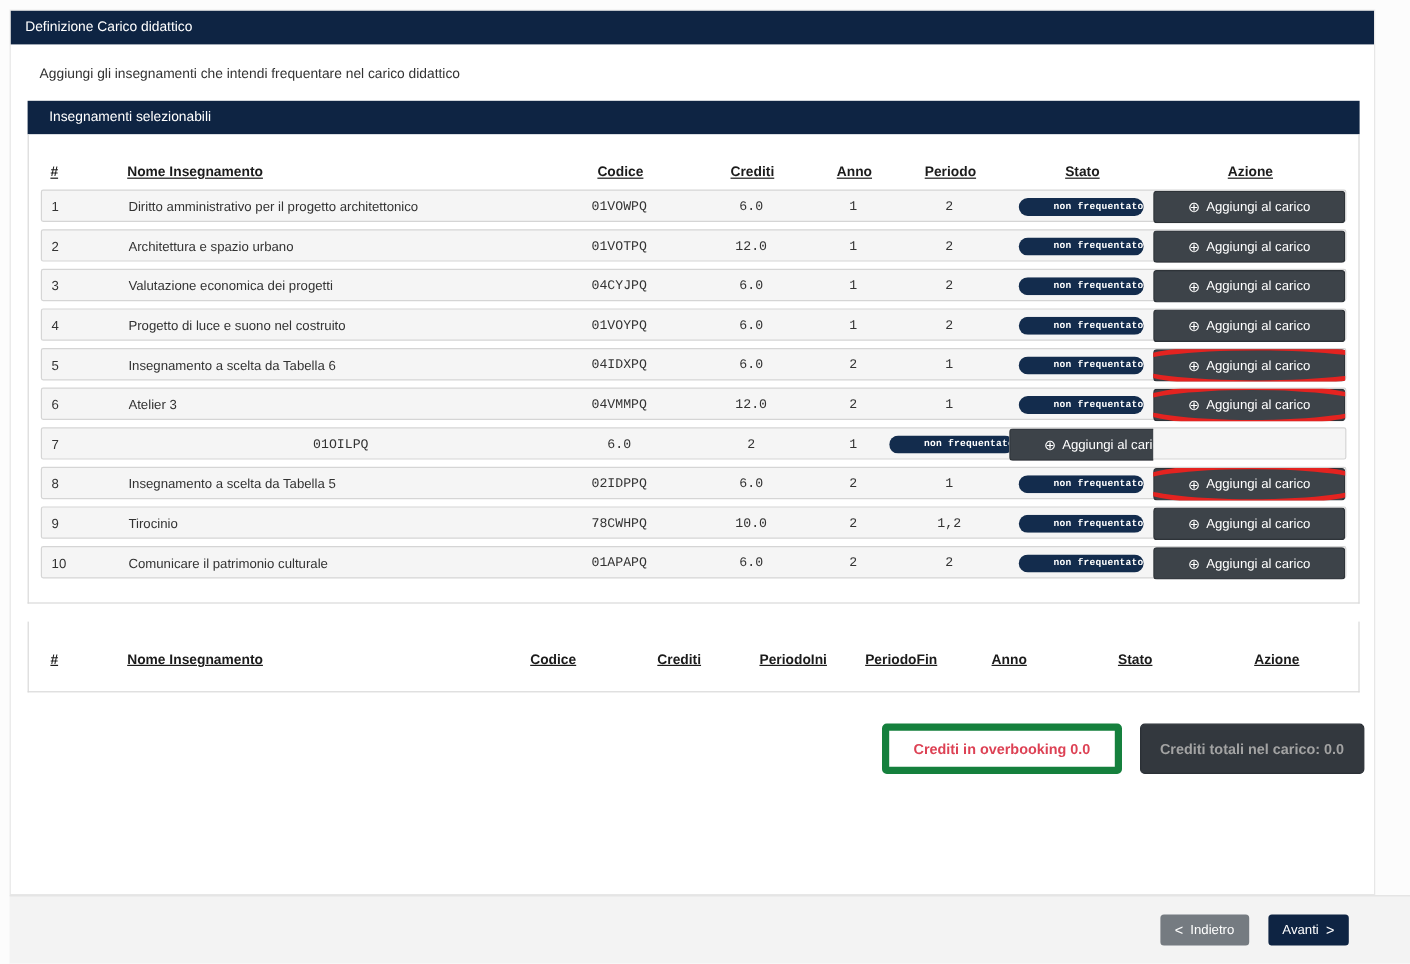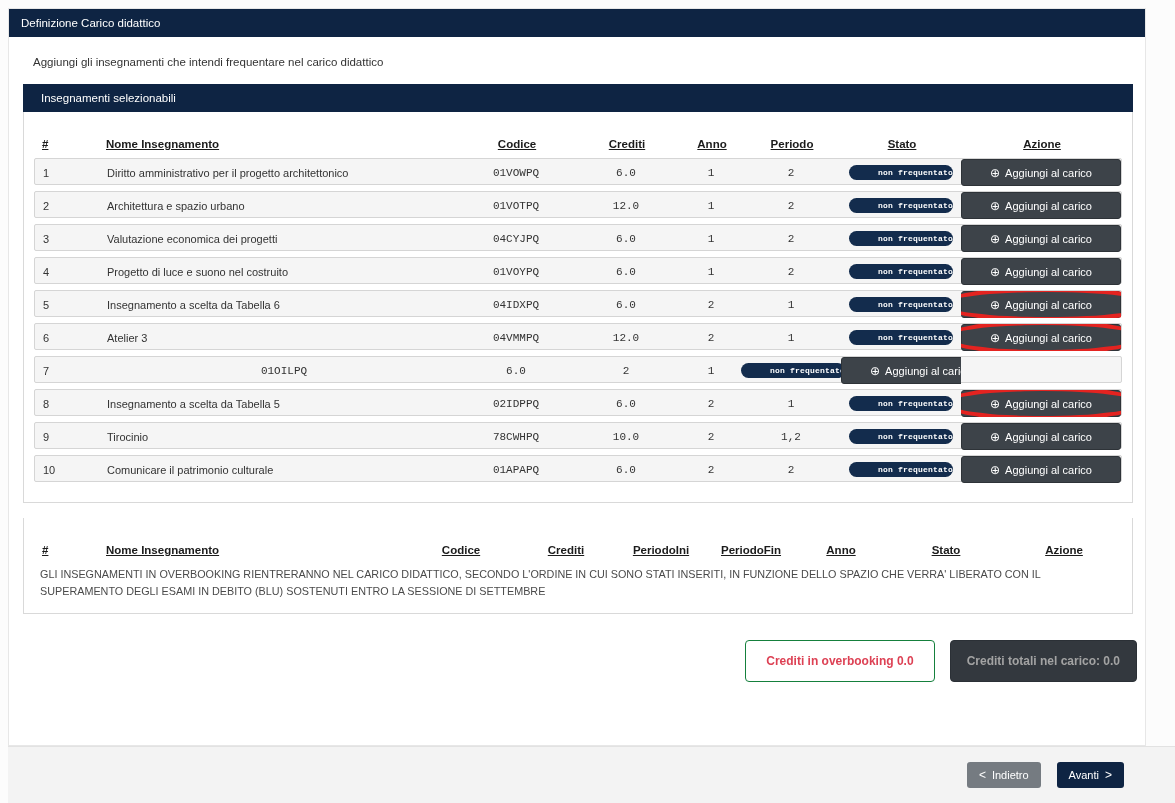--- a/index.html
+++ b/index.html
@@ -76,21 +76,21 @@
   .panel-body2 { padding:26px 10px 12px 10px; }
   .notice {
     margin:10px 0 2px 6px; font-size:10.8px; color:#4a4a4a; line-height:1.55;
     max-width:1085px;
   }
   .summary-row {
     margin:26px 8px 0 0; display:flex; justify-content:flex-end; gap:15px;
   }
   .overbooking-btn {
     height:42px; display:flex; align-items:center; padding:0 20px;
-    background:#ffffff; border:1px solid #15803d; border-radius:4px;
+    background:#ffffff; border:6px solid #15803d; border-radius:4px;
     color:#dd4154; font-size:12px; font-weight:bold; cursor:pointer;
   }
   .total-btn {
     height:42px; display:flex; align-items:center; padding:0 16px;
     background:#33383e; border:1px solid #2b3036; border-radius:4px;
     color:#a3a3a3; font-size:12px; font-weight:bold;
   }
   .footer {
     position:absolute; left:8px; top:746px; width:1167px; height:57px;
     background:#f3f3f3; border-top:1px solid #e2e2e2;
@@ -316,21 +316,20 @@
         <div class="th num">#</div>
         <div class="th left">Nome Insegnamento</div>
         <div class="th">Codice</div>
         <div class="th">Crediti</div>
         <div class="th">PeriodoIni</div>
         <div class="th">PeriodoFin</div>
         <div class="th">Anno</div>
         <div class="th">Stato</div>
         <div class="th">Azione</div>
       </div>
-      <p class="notice">GLI INSEGNAMENTI IN OVERBOOKING RIENTRERANNO NEL CARICO DIDATTICO, SECONDO L'ORDINE IN CUI SONO STATI INSERITI, IN FUNZIONE DELLO SPAZIO CHE VERRA' LIBERATO CON IL SUPERAMENTO DEGLI ESAMI IN DEBITO (BLU) SOSTENUTI ENTRO LA SESSIONE DI SETTEMBRE</p>
     </div>
   </section>
 
   <div class="summary-row">
     <div class="overbooking-btn">Crediti in overbooking 0.0</div>
     <div class="total-btn">Crediti totali nel carico: 0.0</div>
   </div>
 </div>
 
 <div class="footer">

